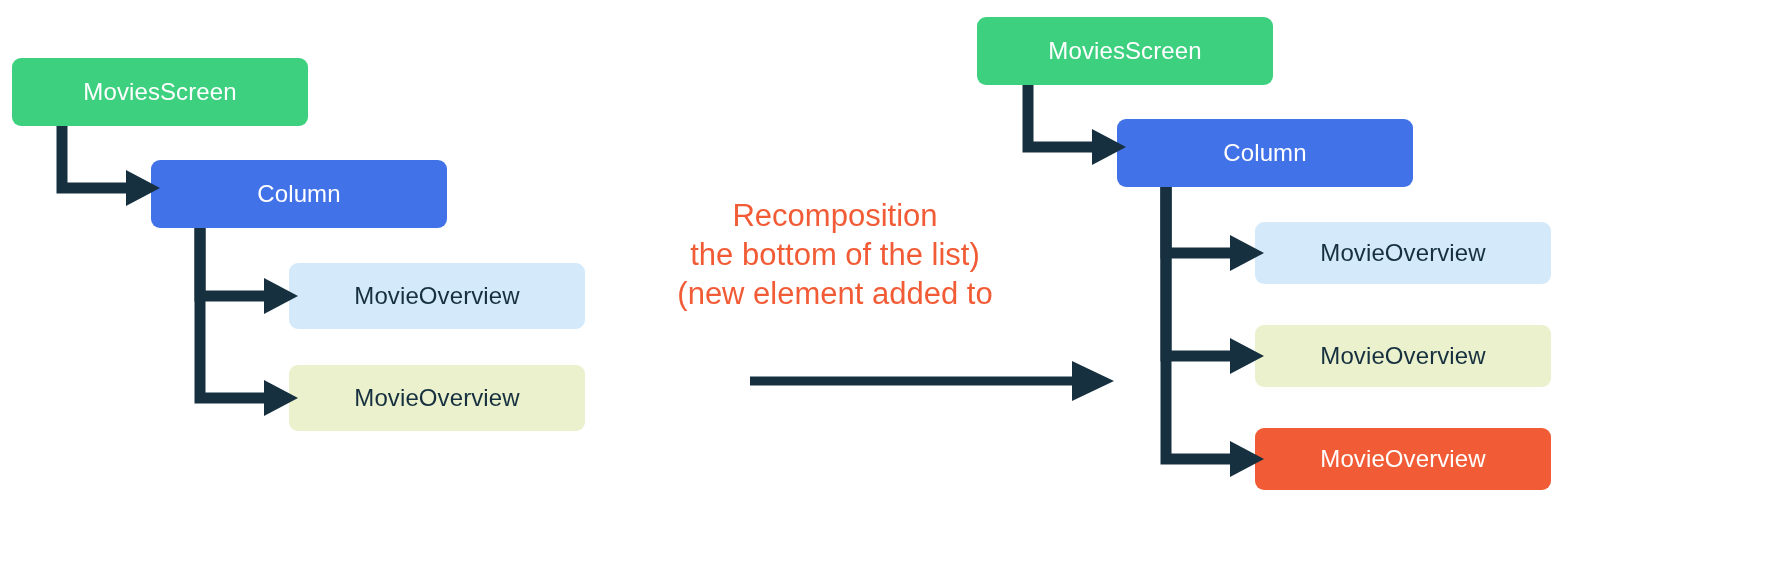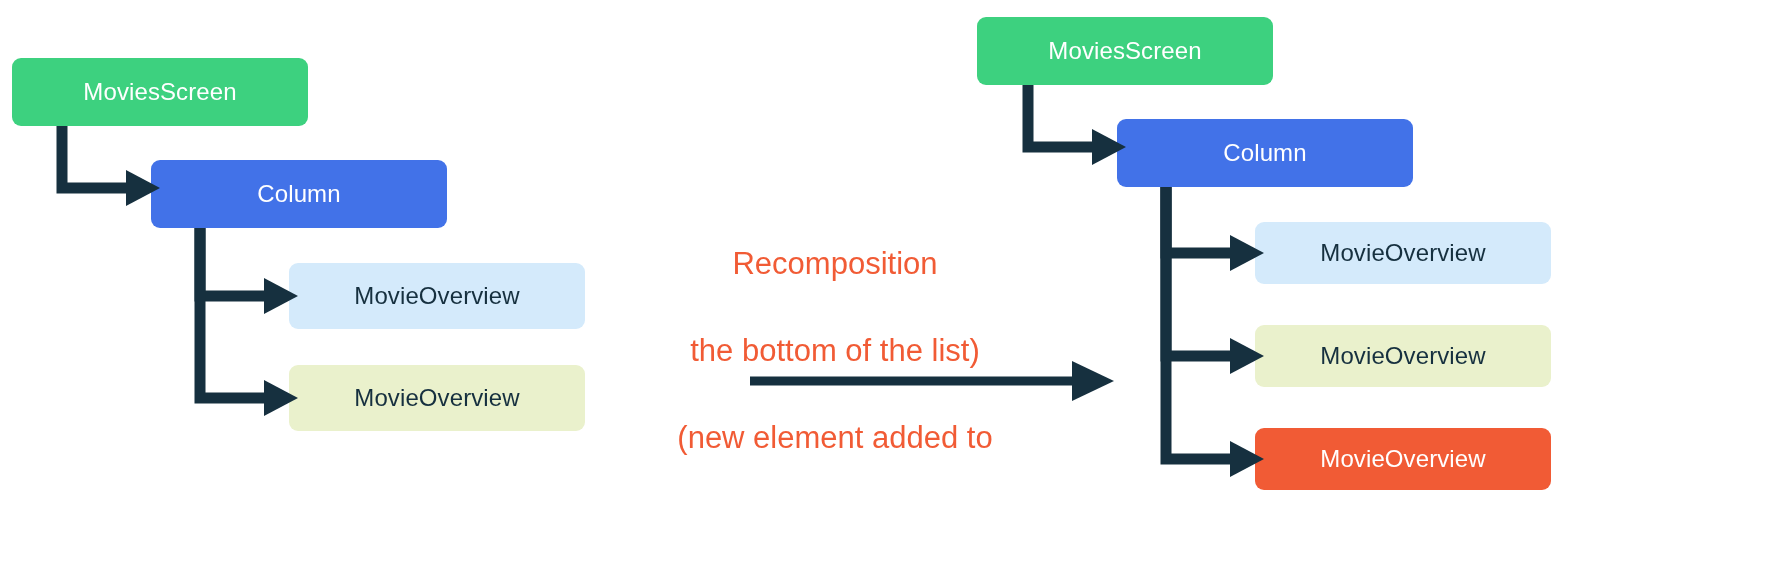--- a/index.html
+++ b/index.html
@@ -41,21 +41,20 @@
   .caption {
     position: absolute;
     text-align: center;
     font-size: 31px;
     line-height: 1.26;
     font-family: "Liberation Sans", sans-serif;
     white-space: nowrap;
   }
   .caption .cap-line {
     display: block;
-    margin-top: 48px;
   }
   .transition-arrow {
     position: absolute;
   }
 </style>
 </head>
 <body>
 
 <div id="canvas" style="background: rgb(255, 255, 255);">
 

